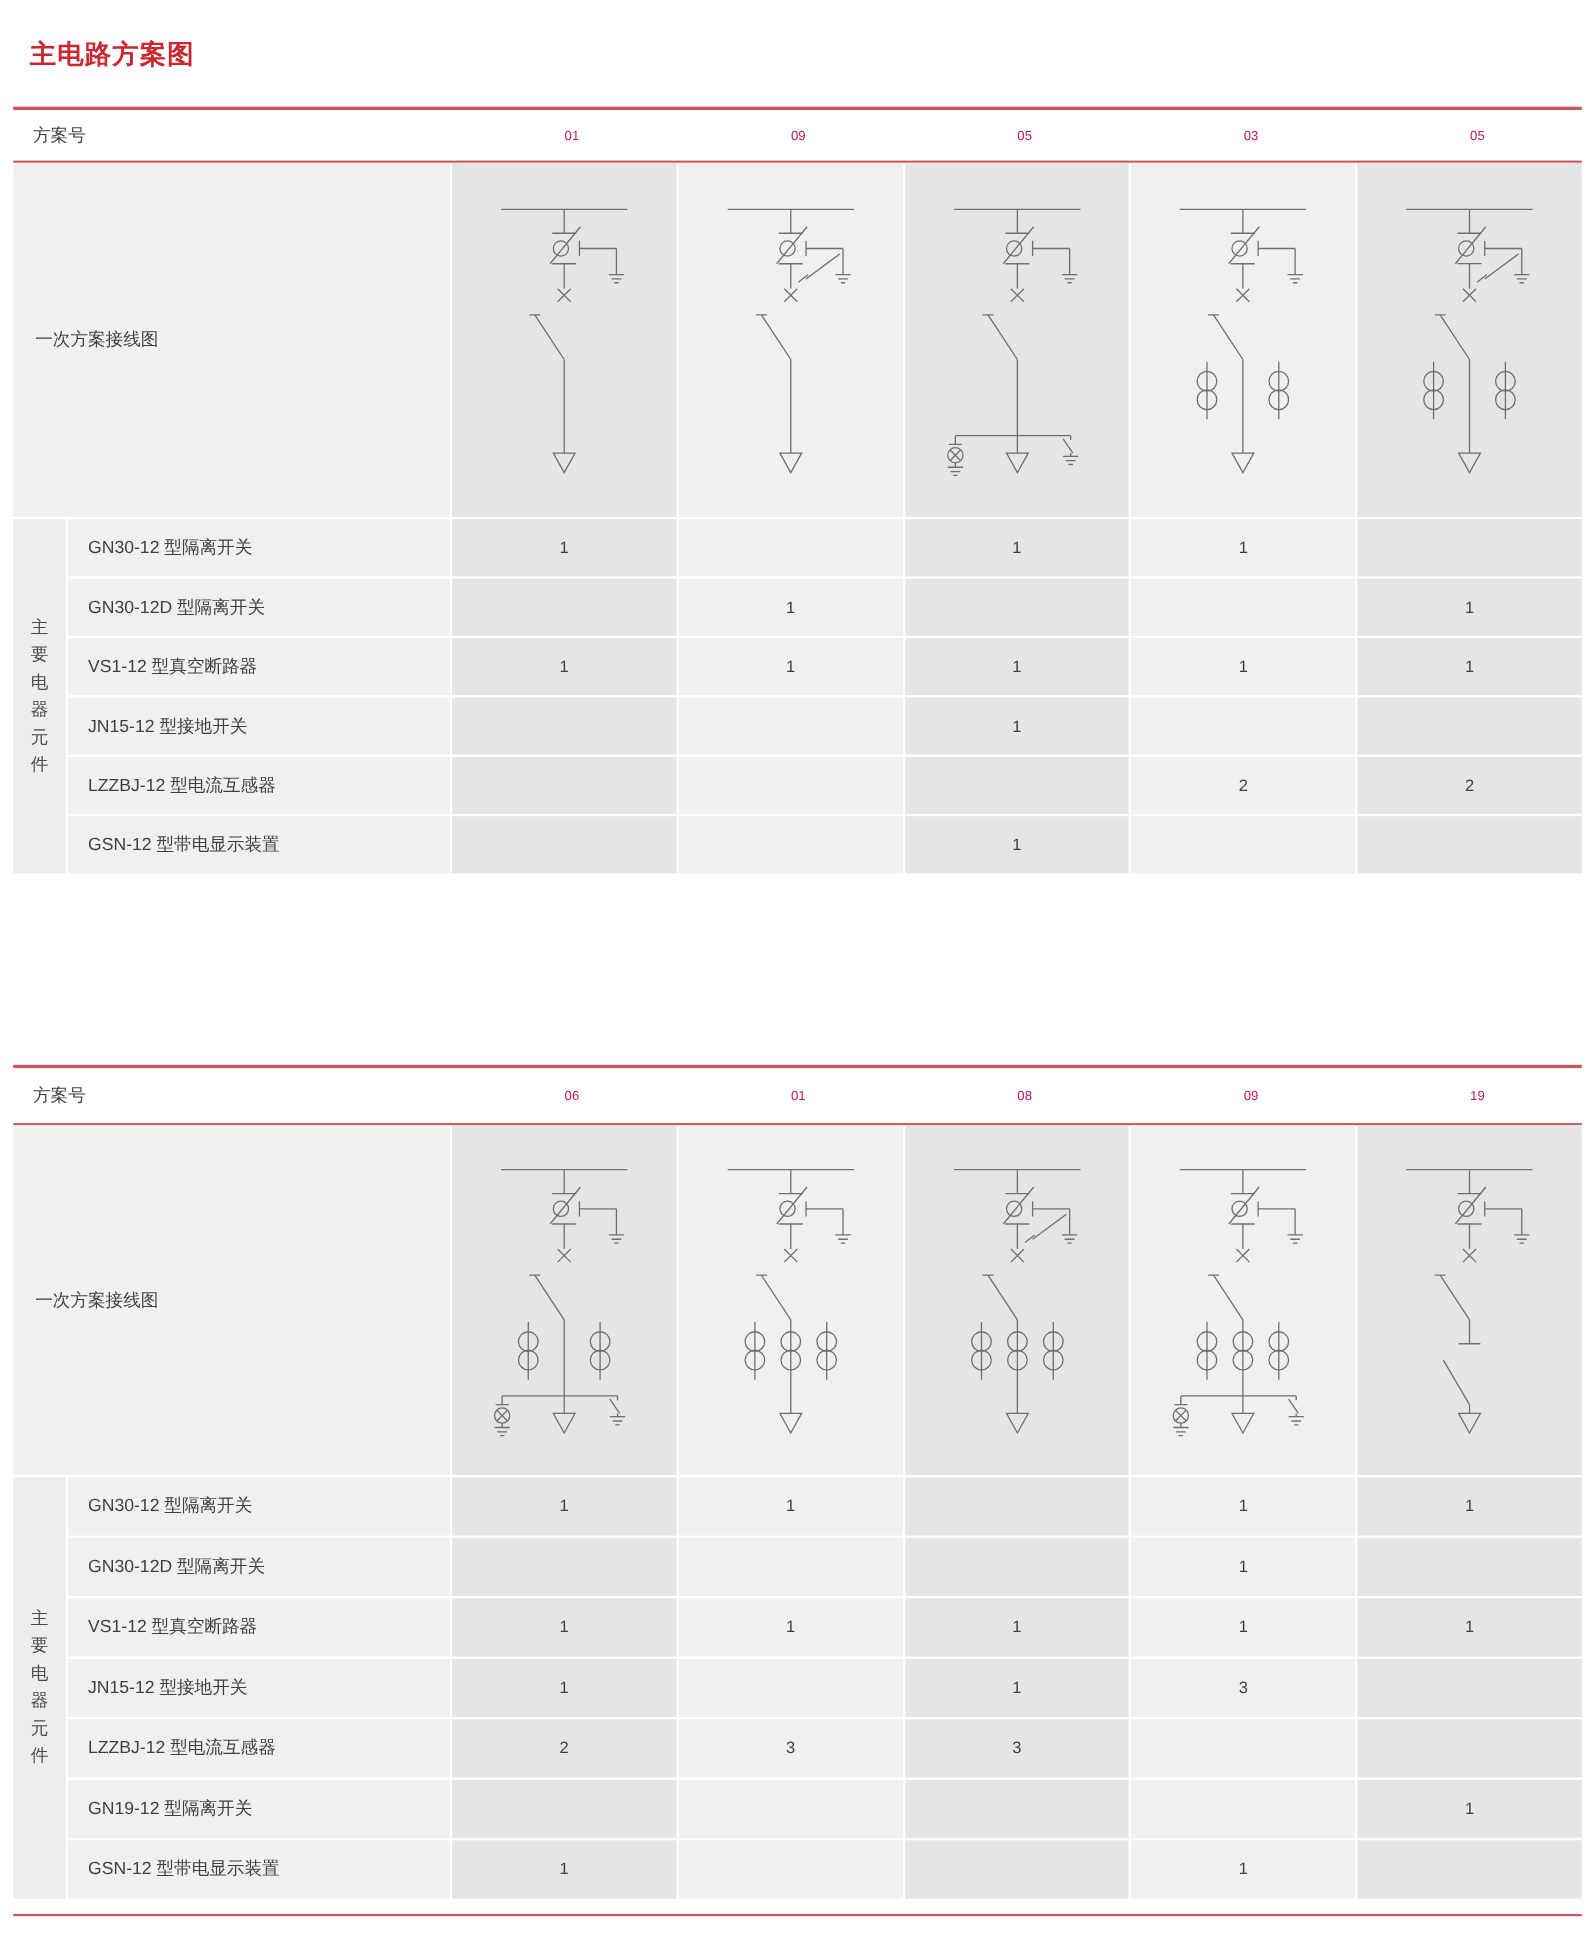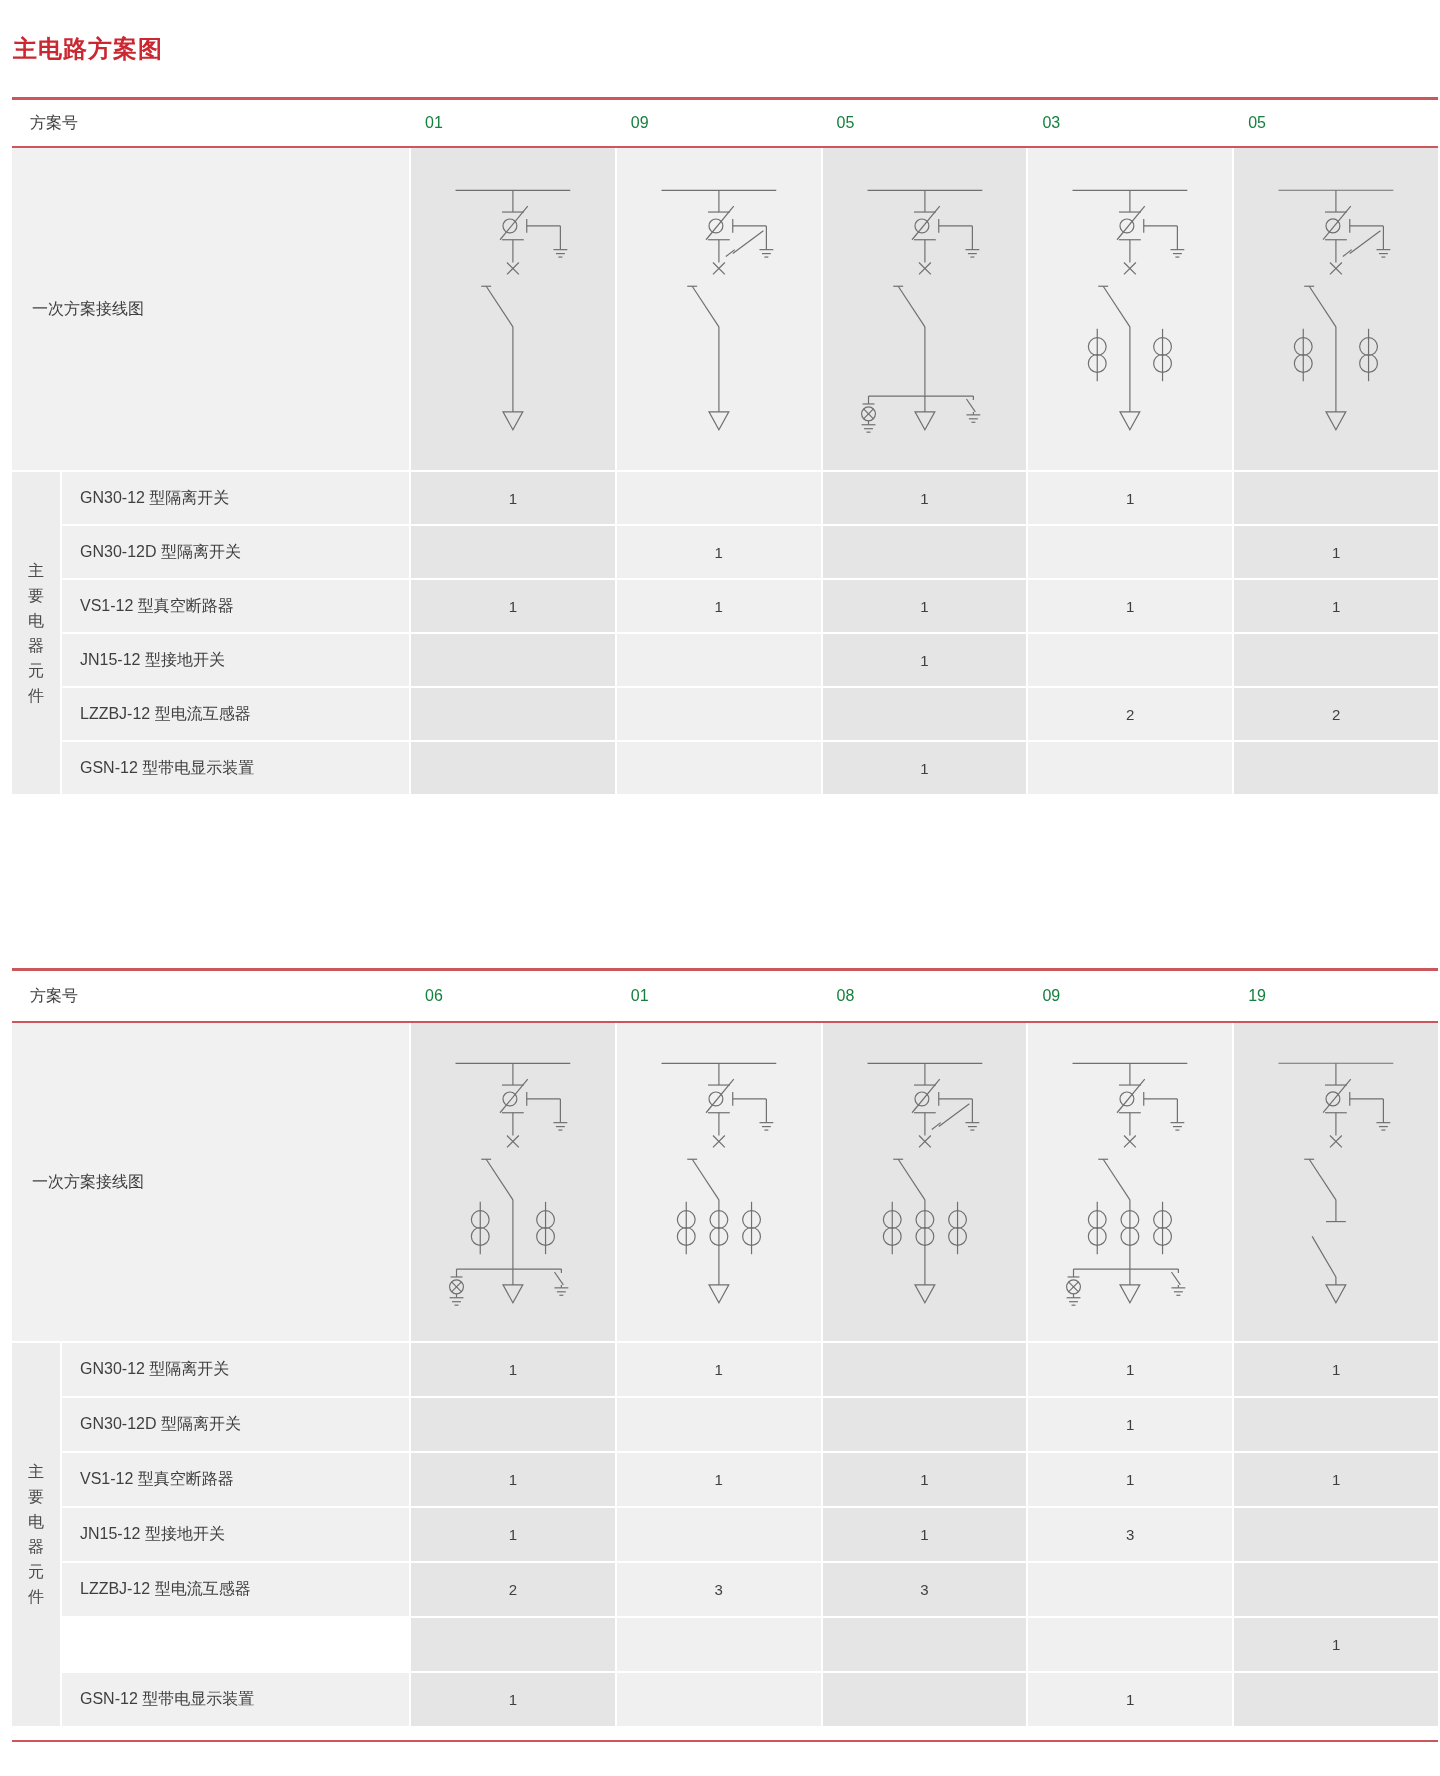--- a/index.html
+++ b/index.html
@@ -1,30 +1,30 @@
 <!DOCTYPE html>
 <html><head>
 <meta charset="utf-8">
 <style>
   html,body{margin:0;padding:0;background:#ffffff;}
   .page{position:relative;width:1440px;height:1776px;background:#ffffff;
         font-family:"Liberation Sans","DejaVu Sans",sans-serif;overflow:hidden;}
-  .title{position:absolute;left:13px;top:33px;margin:0;font-size:24px;font-weight:bold;
+  .title{position:absolute;left:27px;top:33px;margin:0;font-size:24px;font-weight:bold;
          color:#cb2730;letter-spacing:1px;}
   .tbl{position:absolute;left:12px;width:1426px;}
   #table-0{top:97px;}
   #table-1{top:968px;}
   .line-thick{height:3px;background:#cb565b;}
   .line-thin{height:2px;background:#cb565b;}
   .line-bottom{height:2px;background:#cb565b;margin-top:14px;}
   .hdr{display:grid;grid-template-columns:397px repeat(5,1fr);column-gap:16px;align-items:center;}
   #table-0 .hdr{height:46px;}
   #table-1 .hdr{height:50px;}
   .hlabel{padding-left:18px;font-size:16px;color:#3f3f3f;}
-  .hnum{font-size:16px;color:#15803d;}
+  .hnum{text-align:center;font-size:12px;color:#be185d;}
   .diag{display:grid;grid-template-columns:397px repeat(5,1fr);column-gap:2px;}
   #table-0 .diag{height:322px;}
   #table-1 .diag{height:318px;}
   .dlabel{background:#f1f1f1;display:flex;align-items:center;padding-left:20px;
           font-size:16px;color:#3f3f3f;}
   .dcell{display:flex;align-items:stretch;justify-content:center;}
   .dark{background:#e5e5e5;}
   .light{background:#f0f0f0;}
   .grid{display:grid;grid-template-columns:48px 347px repeat(5,1fr);
         column-gap:2px;row-gap:2px;margin-top:2px;}
@@ -498,20 +498,21 @@
         <div class="cnt light" style="grid-area: 4 / 4;"></div>
         <div class="cnt dark" style="grid-area: 4 / 5;">1</div>
         <div class="cnt light" style="grid-area: 4 / 6;">3</div>
         <div class="cnt dark" style="grid-area: 4 / 7;"></div>
         <div class="namecell" style="grid-area: 5 / 2;">LZZBJ-12 型电流互感器</div>
         <div class="cnt dark" style="grid-area: 5 / 3;">2</div>
         <div class="cnt light" style="grid-area: 5 / 4;">3</div>
         <div class="cnt dark" style="grid-area: 5 / 5;">3</div>
         <div class="cnt light" style="grid-area: 5 / 6;"></div>
         <div class="cnt dark" style="grid-area: 5 / 7;"></div>
+        <div class="namecell" style="grid-area: 6 / 2;">GN19-12 型隔离开关</div>
         <div class="cnt dark" style="grid-area: 6 / 3;"></div>
         <div class="cnt light" style="grid-area: 6 / 4;"></div>
         <div class="cnt dark" style="grid-area: 6 / 5;"></div>
         <div class="cnt light" style="grid-area: 6 / 6;"></div>
         <div class="cnt dark" style="grid-area: 6 / 7;">1</div>
         <div class="namecell" style="grid-area: 7 / 2;">GSN-12 型带电显示装置</div>
         <div class="cnt dark" style="grid-area: 7 / 3;">1</div>
         <div class="cnt light" style="grid-area: 7 / 4;"></div>
         <div class="cnt dark" style="grid-area: 7 / 5;"></div>
         <div class="cnt light" style="grid-area: 7 / 6;">1</div>

